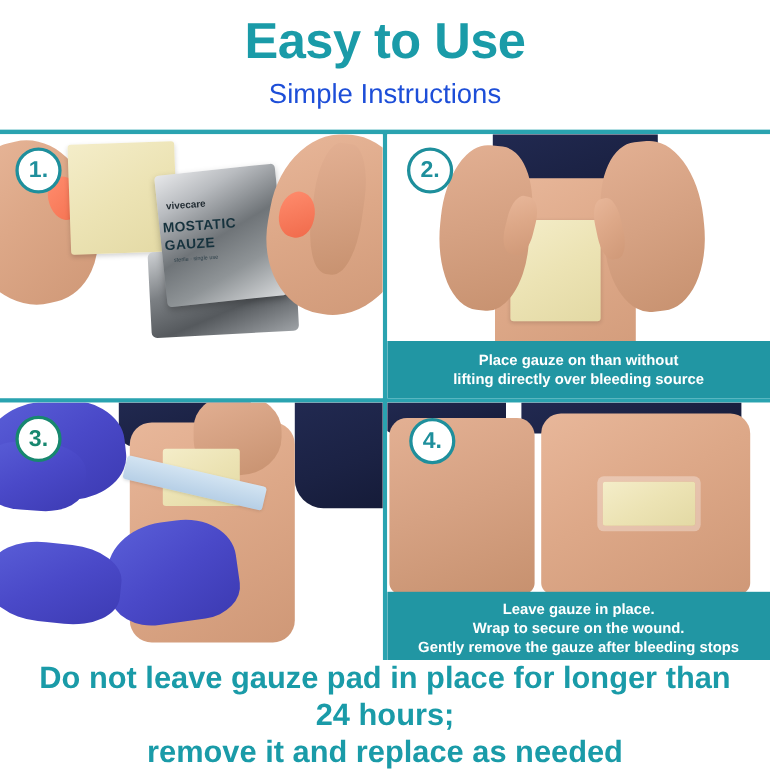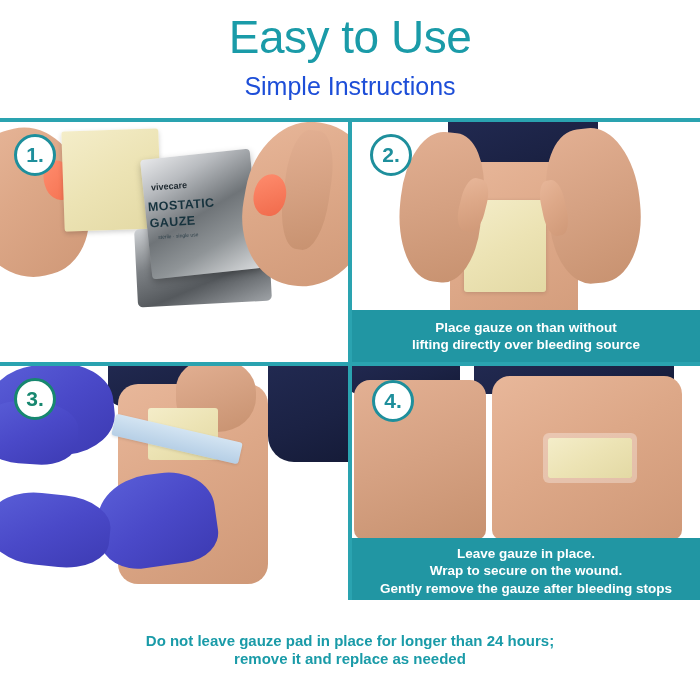--- a/index.html
+++ b/index.html
@@ -7,21 +7,21 @@
     width:700px;height:700px;
     background:#ffffff;
     font-family:"Liberation Sans", sans-serif;
     overflow:hidden;
   }
   .page{position:relative;width:700px;height:700px;background:#fff;}
 
   
   .header{height:118px;display:flex;flex-direction:column;align-items:center;justify-content:flex-start;padding-top:14px;box-sizing:border-box;}
   .main-title{
-    font-size:46px;font-weight:normal;letter-spacing:-0.5px;
+    font-size:46px;font-weight:bold;letter-spacing:-0.5px;
     color:#1a9ba8;line-height:1.0;margin:0;
   }
   .subtitle{
     font-size:25px;color:#1d4ed8;margin-top:14px;line-height:1;font-weight:normal;
   }
 
   
   .grid{
     position:relative;width:700px;height:482px;
     background:#2aa3b0;
@@ -61,21 +61,21 @@
   .b3{left:14px;top:12px;}
   .b4{left:20px;top:14px;}
 
   
   .footer{
     position:absolute;left:0;bottom:0;width:700px;height:100px;
     display:flex;align-items:center;justify-content:center;
     background:#ffffff;
   }
   .footer-text{
-    color:#1a9ba8;font-size:15px;font-weight:bold;text-align:center;
+    color:#1a9ba8;font-size:28px;font-weight:bold;text-align:center;
     line-height:1.22;white-space:pre-line;padding:0 18px;
   }
 
   
   .skin{background:linear-gradient(150deg,#e8b79a 0%,#dda888 45%,#cf9877 100%);}
   .skin2{background:linear-gradient(160deg,#e3b093 0%,#d5a182 50%,#c7916f 100%);}
   .gauze{background:linear-gradient(150deg,#f4edc9 0%,#ece3b4 50%,#e3d9a4 100%);}
   .navy{background:linear-gradient(160deg,#222a52 0%,#1b2244 60%,#151b38 100%);}
   .glove{background:linear-gradient(150deg,#5a5fd8 0%,#4a49c8 50%,#3c3ab2 100%);}
 

